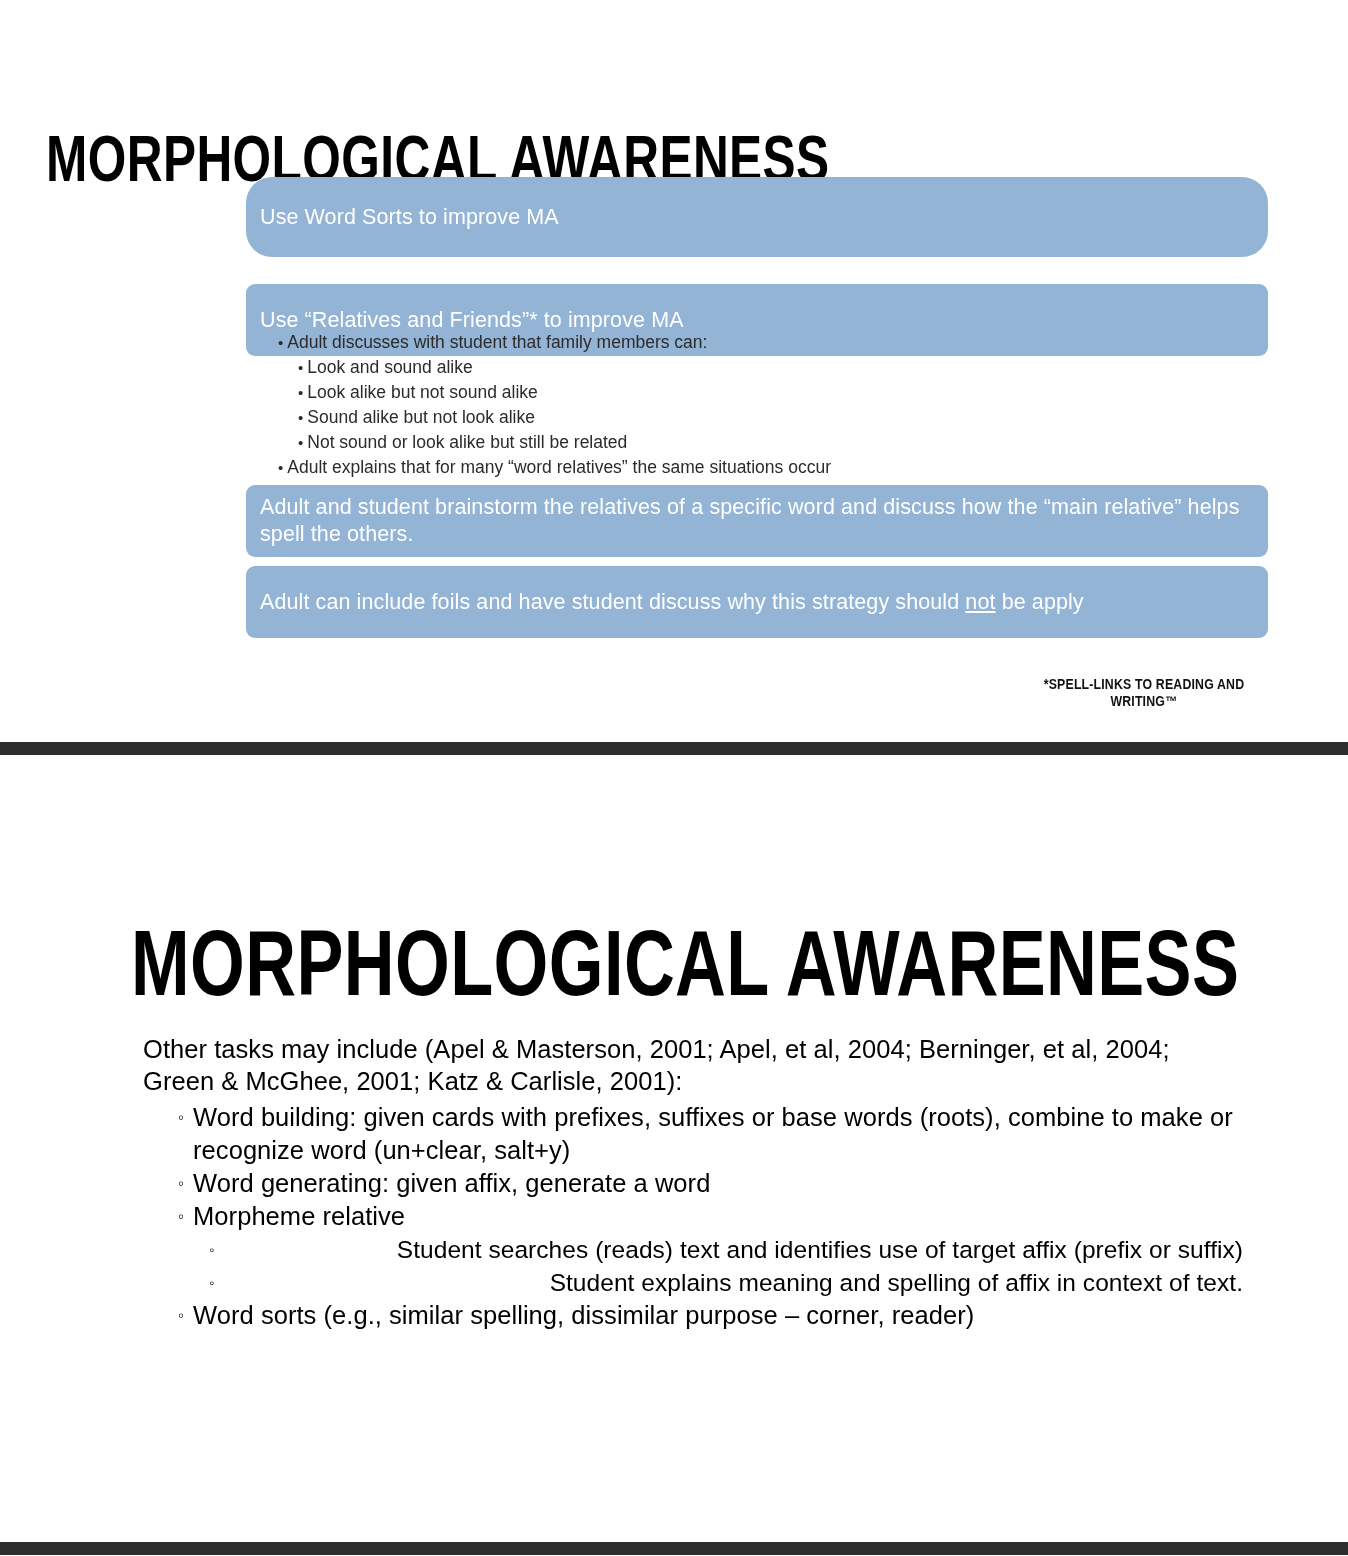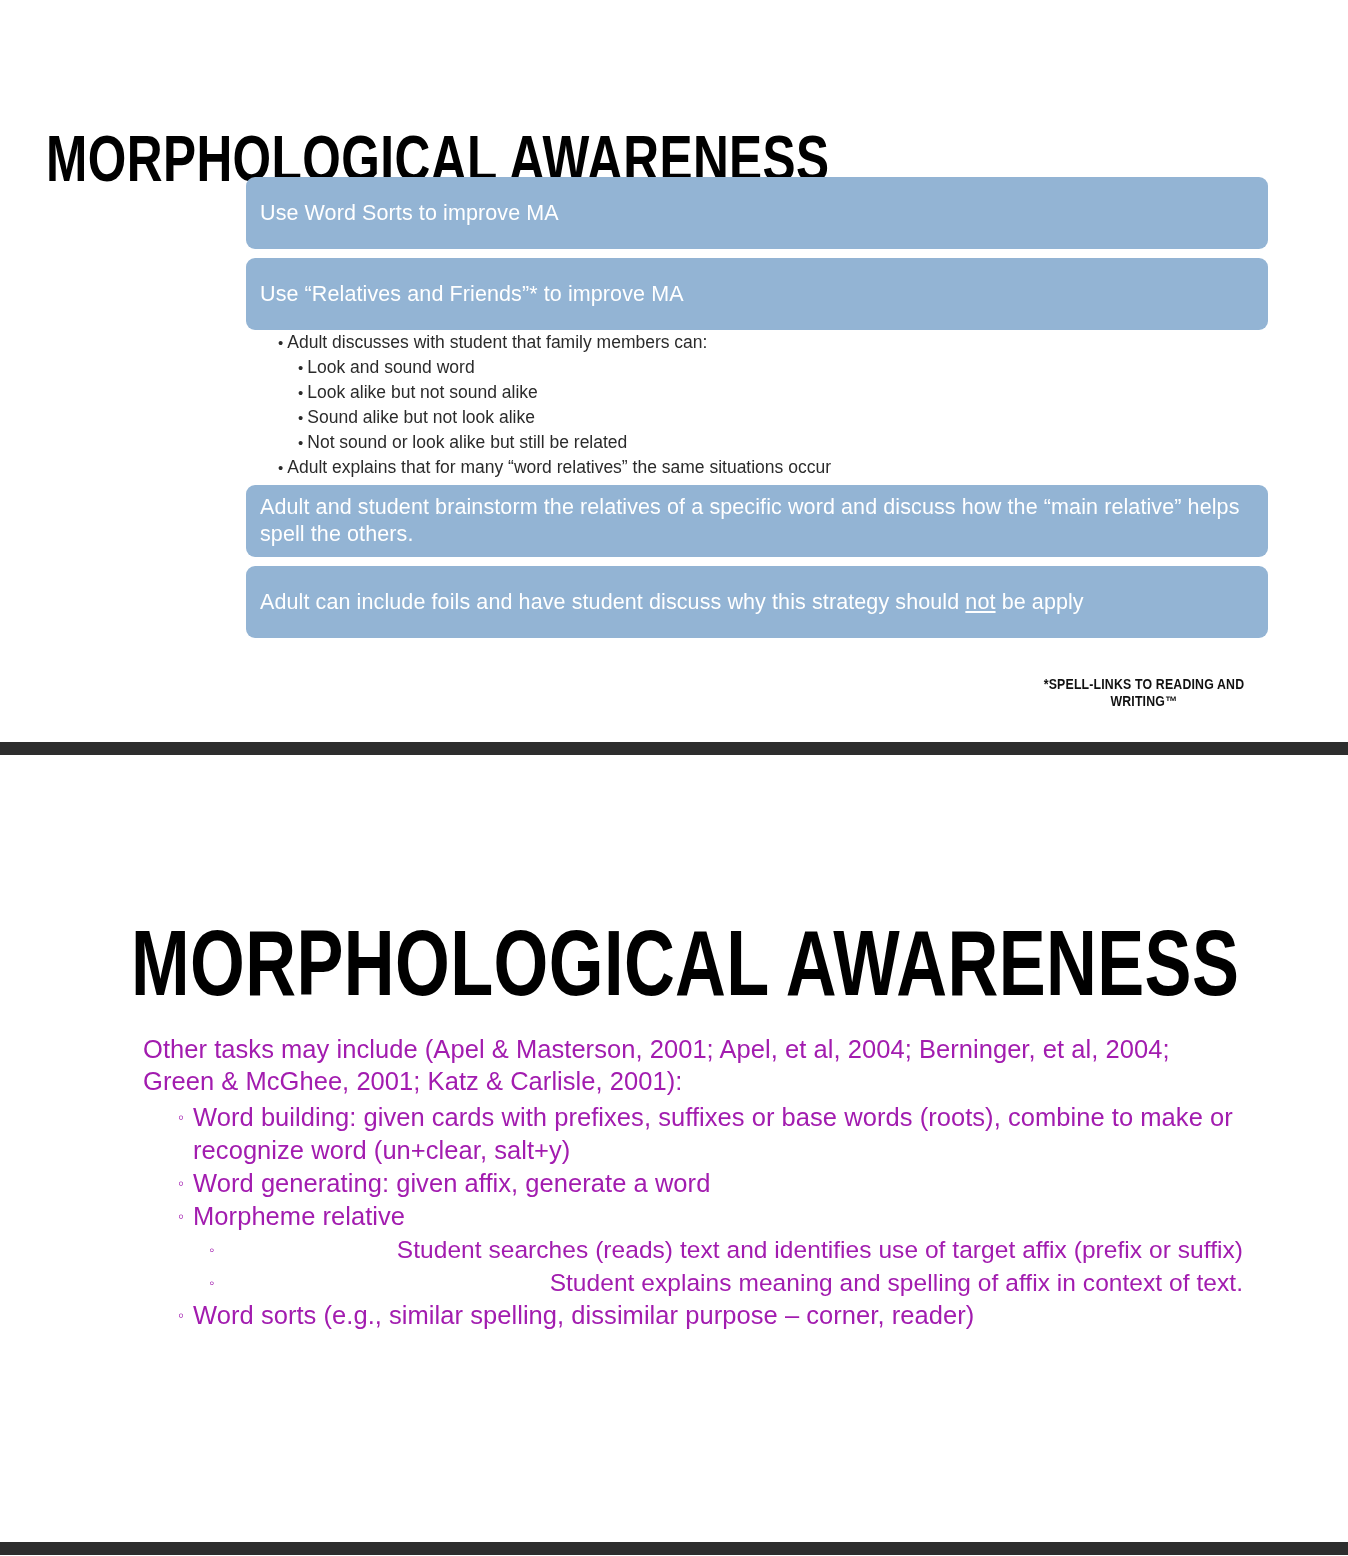--- a/index.html
+++ b/index.html
@@ -67,21 +67,21 @@
     line-height: 27px;
     padding: 0 14px;
     display: flex;
     align-items: center;
     font-weight: 400;
     letter-spacing: 0.1px;
   }
 
   .blue-box .bx-inner { width: 100%; }
 
-  .box-1 { height: 72px; margin-bottom: 9px; }
+  .box-1 { height: 80px; margin-bottom: 27px; border-radius: 26px; }
   .box-2 { height: 72px; }
   .box-3 { height: 72px; margin-bottom: 9px; }
   .box-4 { height: 72px; }
 
   .bold-seg { font-weight: 400; }
   .underline-seg { text-decoration: underline; }
 
   
   .mid-bullets {
     position: absolute;
@@ -150,21 +150,21 @@
     font-size: 88px;
     line-height: 88px;
     transform: scaleX(0.80) scaleY(1.06);
   }
 
   .body-block {
     position: absolute;
     left: 143px;
     top: 278px;
     width: 1100px;
-    color: #a21caf;
+    color: #000000;
   }
 
   .intro-para {
     font-size: 25.5px;
     line-height: 32px;
     letter-spacing: 0.05px;
     margin: 0 0 4px 0;
   }
 
   .lst {
@@ -213,21 +213,21 @@
       </div>
     </div>
 
     <div class="mid-bullets">
       <div class="b-row b-l1">
         <span class="dot">•</span>
         <span>Adult discusses with student that family members can:</span>
       </div>
       <div class="b-row b-l2">
         <span class="dot">•</span>
-        <span>Look and sound word</span>
+        <span>Look and sound alike</span>
       </div>
       <div class="b-row b-l2">
         <span class="dot">•</span>
         <span>Look alike but not sound alike</span>
       </div>
       <div class="b-row b-l2">
         <span class="dot">•</span>
         <span>Sound alike but not look alike</span>
       </div>
       <div class="b-row b-l2">

